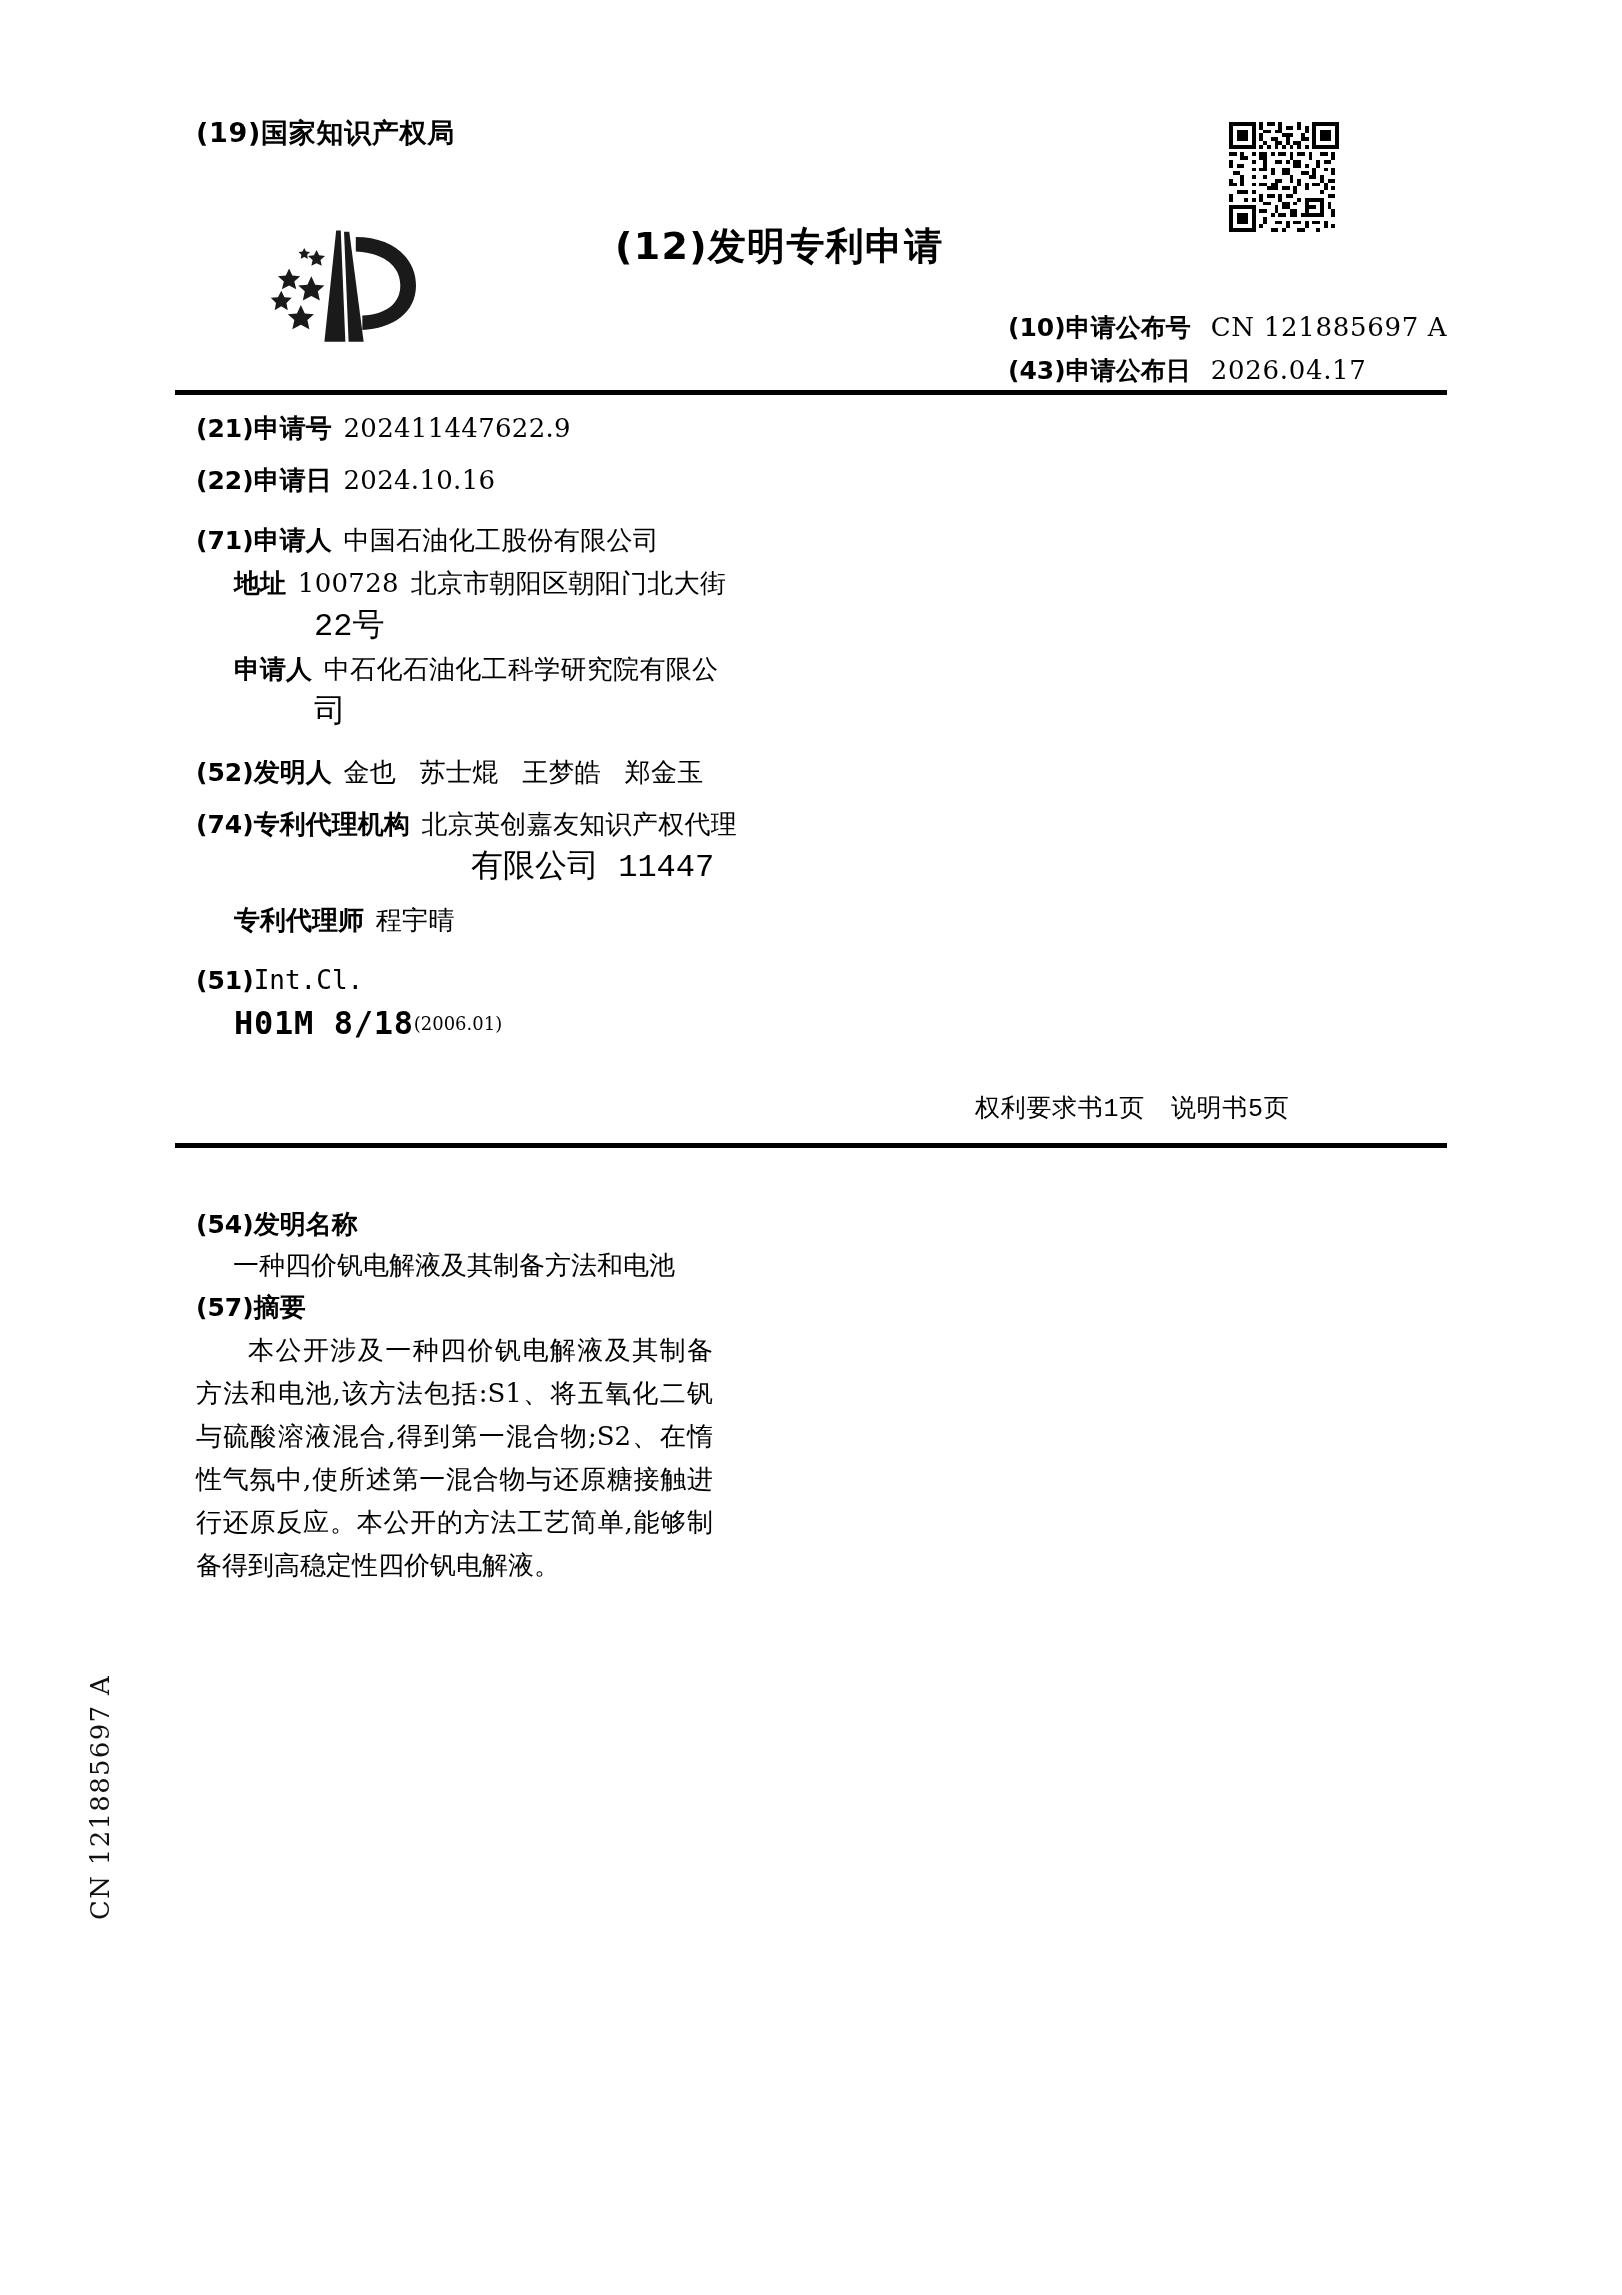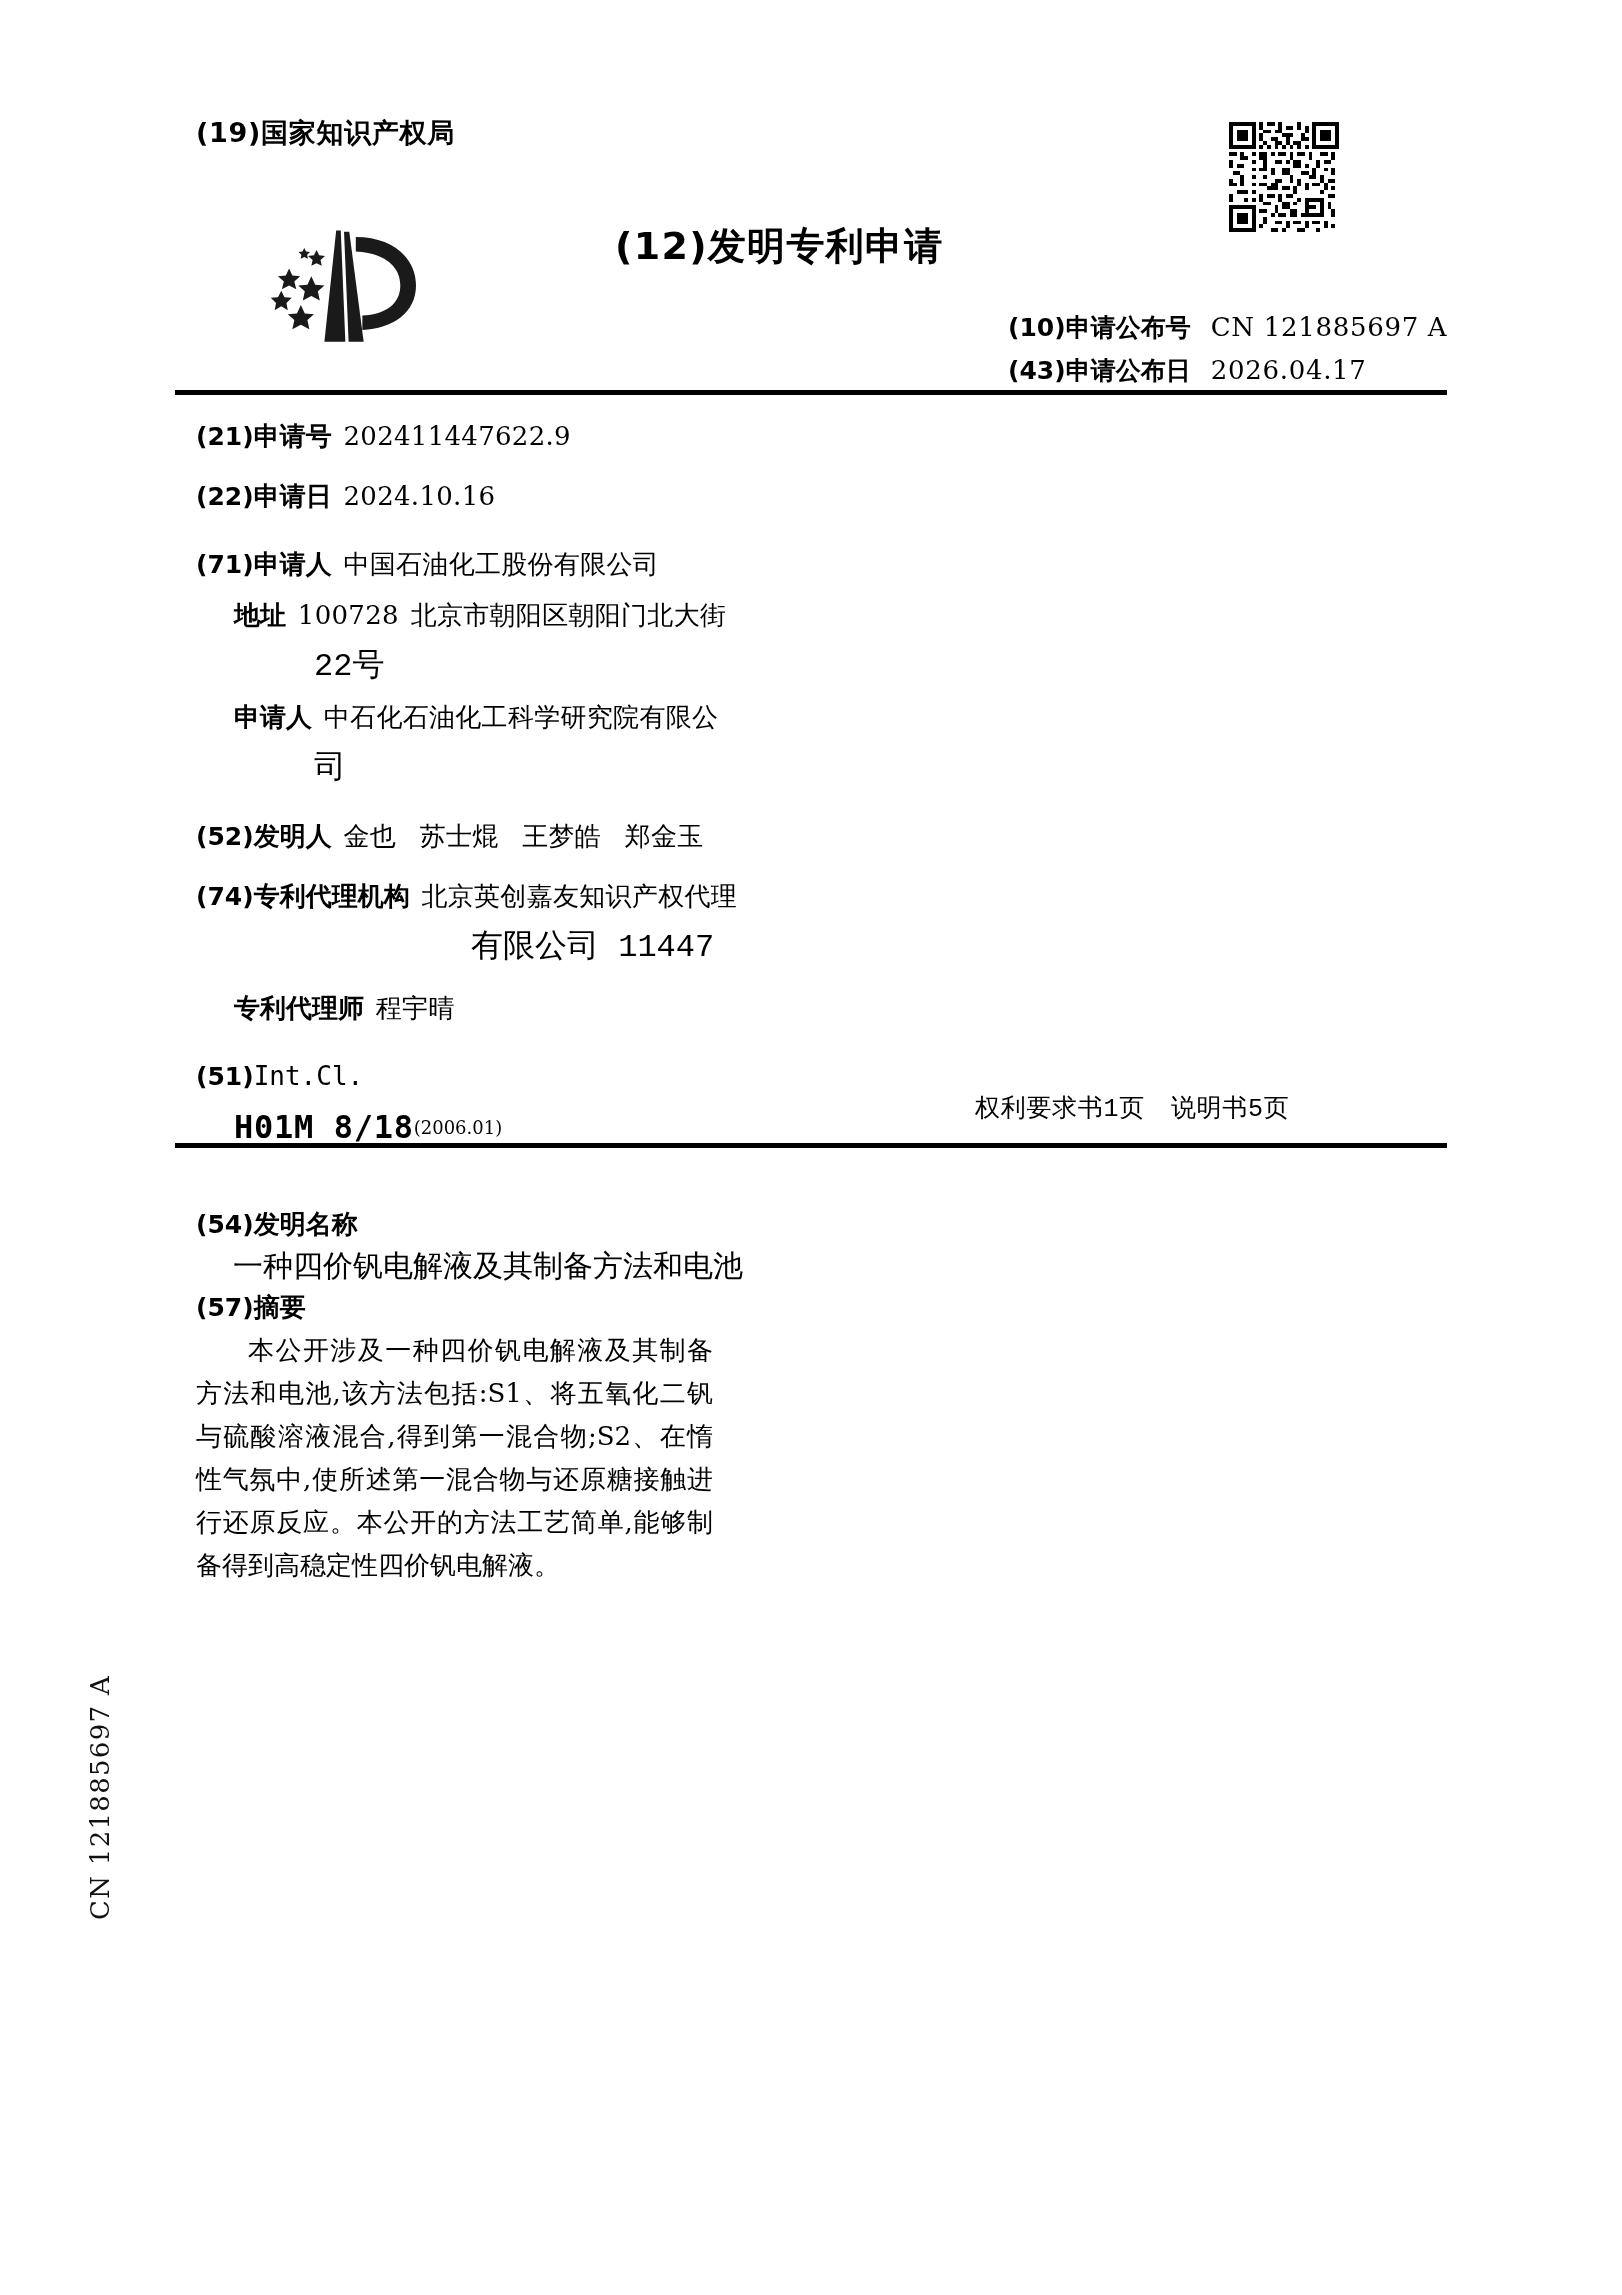--- a/index.html
+++ b/index.html
@@ -120,21 +120,20 @@
   }
   .fld {
     position: relative;
     margin-bottom: 0px;
   }
   .fld-row {
     display: flex;
     align-items: flex-end;
     line-height: 43px;
     white-space: nowrap;
-    margin-top: 8px;
   }
   .code {
     font-family: "DejaVu Sans", "Liberation Sans", sans-serif;
     font-weight: bold;
     font-size: 25px;
     flex: 0 0 auto;
   }
   .name {
     font-family: "DejaVu Sans", "Liberation Sans", sans-serif;
     font-weight: bold;
@@ -203,21 +202,21 @@
     font-weight: bold;
     font-size: 26px;
     line-height: 41px;
     white-space: nowrap;
   }
   .sec-head .code {
     font-size: 25px;
   }
   .title-text {
     font-family: Liberation Serif, serif;
-    font-size: 30px;
+    font-size: 26px;
     line-height: 42px;
     padding-left: 37px;
     white-space: nowrap;
   }
   .abs-body {
     font-family: "DejaVu Serif", "Liberation Serif", serif;
     font-size: 26px;
     line-height: 43px;
     text-align: justify;
     text-justify: inter-character;

